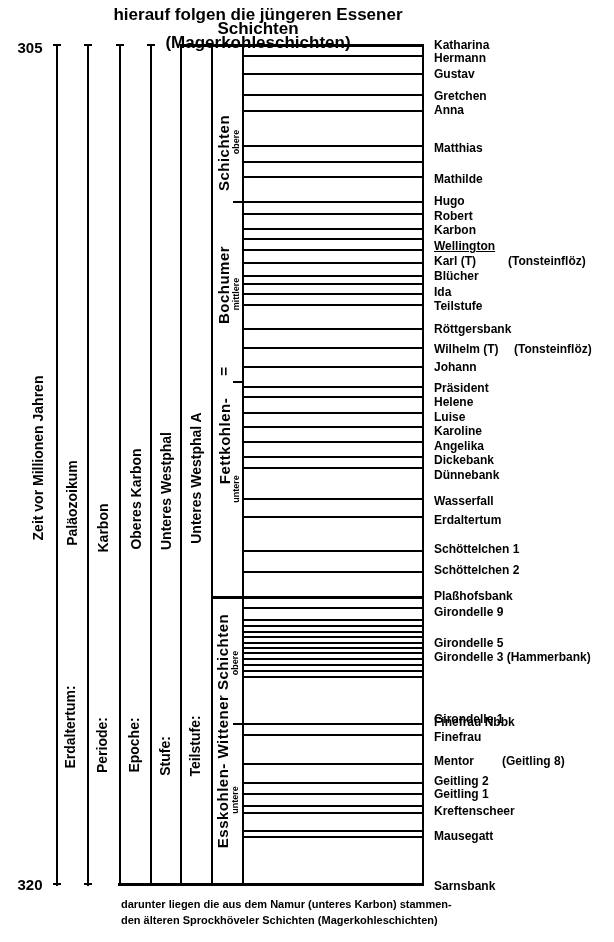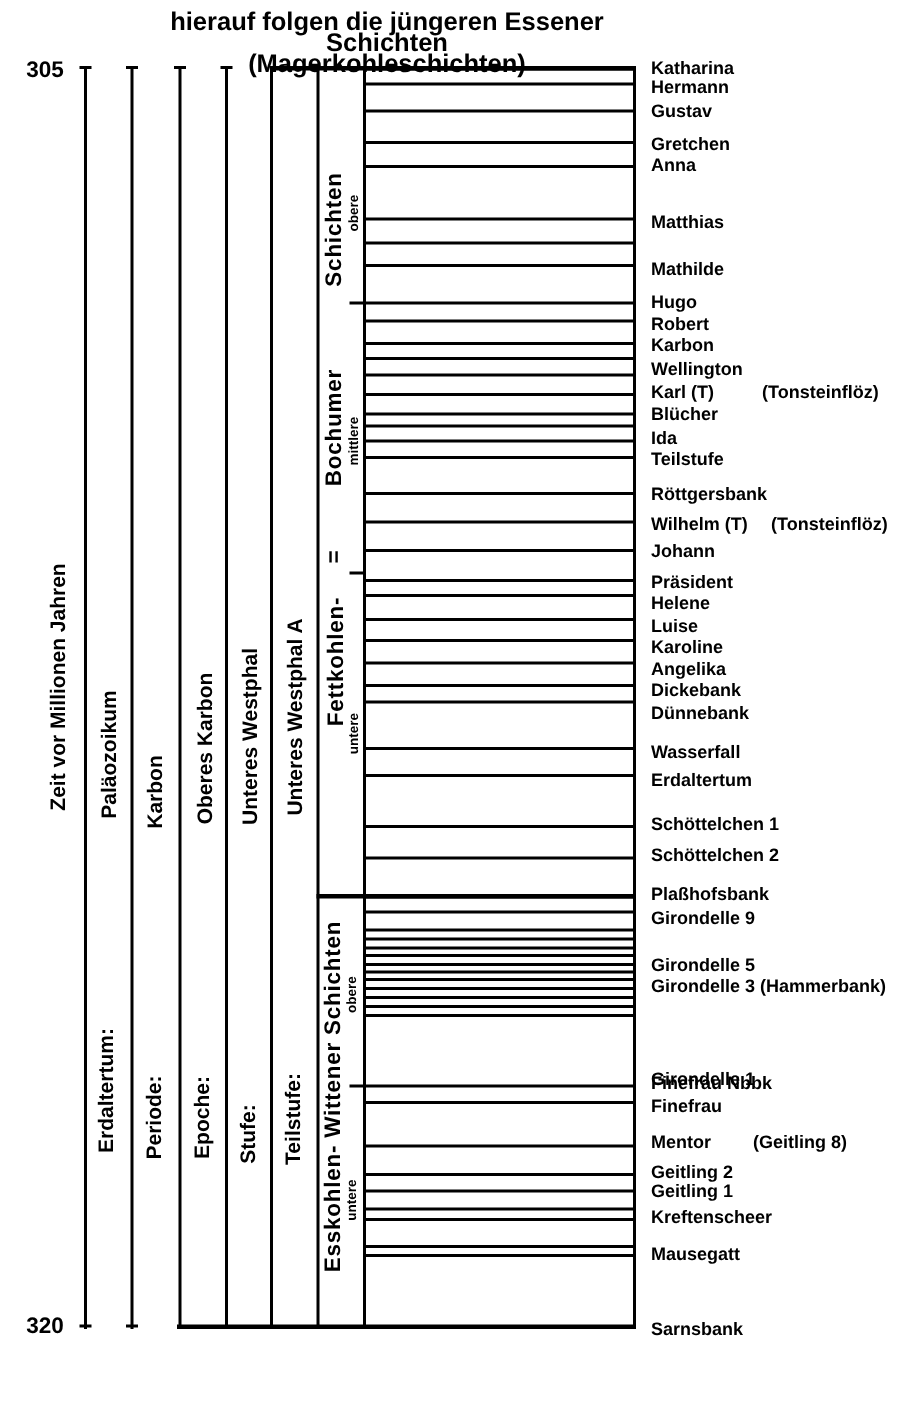--- a/index.html
+++ b/index.html
@@ -42,20 +42,24 @@
   <div class="note-top">
     <div>hierauf folgen die jüngeren Essener Schichten</div>
     <div>(Magerkohleschichten)</div>
   </div>
 
   <div class="axis-num" style="left:14px;top:47px;">305</div>
   <div class="axis-num" style="left:14px;top:884px;">320</div>
 
   <div class="rot" style="left:38px;top:458px;">Zeit vor Millionen Jahren</div>
 
+  <div class="note-bottom">
+    <div>darunter liegen die aus dem Namur (unteres Karbon) stammen-</div>
+    <div>den älteren Sprockhöveler Schichten (Magerkohleschichten)</div>
+  </div>
 
 <div class="vline" style="left: 56px; top: 44px; height: 842px;"></div>
     <div class="serif" style="left: 53px; top: 44px;"></div>
     <div class="serif" style="left: 53px; top: 883px;"></div>
     <div class="vline" style="left: 87px; top: 44px; height: 842px;"></div>
     <div class="serif" style="left: 84px; top: 44px;"></div>
     <div class="serif" style="left: 84px; top: 883px;"></div>
     <div class="vline" style="left: 119px; top: 44px; height: 842px;"></div>
     <div class="serif" style="left: 116px; top: 44px;"></div>
     <div class="vline" style="left: 150px; top: 44px; height: 842px;"></div>
@@ -86,21 +90,21 @@
     <div class="hline" style="left: 242px; top: 176px; width: 181px;"></div>
     <div class="seam-label" style="left: 434px; top: 179px;">Mathilde</div>
     <div class="hline" style="left: 242px; top: 201px; width: 181px;"></div>
     <div class="seam-label" style="left: 434px; top: 201px;">Hugo</div>
     <div class="hline" style="left: 242px; top: 213px; width: 181px;"></div>
     <div class="seam-label" style="left: 434px; top: 216px;">Robert</div>
     <div class="hline" style="left: 242px; top: 228px; width: 181px;"></div>
     <div class="seam-label" style="left: 434px; top: 230px;">Karbon</div>
     <div class="hline" style="left: 242px; top: 238px; width: 181px;"></div>
     <div class="hline" style="left: 242px; top: 249px; width: 181px;"></div>
-    <div class="seam-label" style="left: 434px; top: 246px;">Wellington</div>
+    <div class="seam-label" style="left: 434px; top: 246px; text-decoration: underline;">Wellington</div>
     <div class="hline" style="left: 242px; top: 262px; width: 181px;"></div>
     <div class="seam-label" style="left: 434px; top: 261px;">Karl (T)</div>
     <div class="seam-note" style="left: 508px; top: 261px;">(Tonsteinflöz)</div>
     <div class="hline" style="left: 242px; top: 275px; width: 181px;"></div>
     <div class="seam-label" style="left: 434px; top: 276px;">Blücher</div>
     <div class="hline" style="left: 242px; top: 283px; width: 181px;"></div>
     <div class="hline" style="left: 242px; top: 293px; width: 181px;"></div>
     <div class="seam-label" style="left: 434px; top: 292px;">Ida</div>
     <div class="hline" style="left: 242px; top: 304px; width: 181px;"></div>
     <div class="seam-label" style="left: 434px; top: 306px;">Teilstufe</div>

